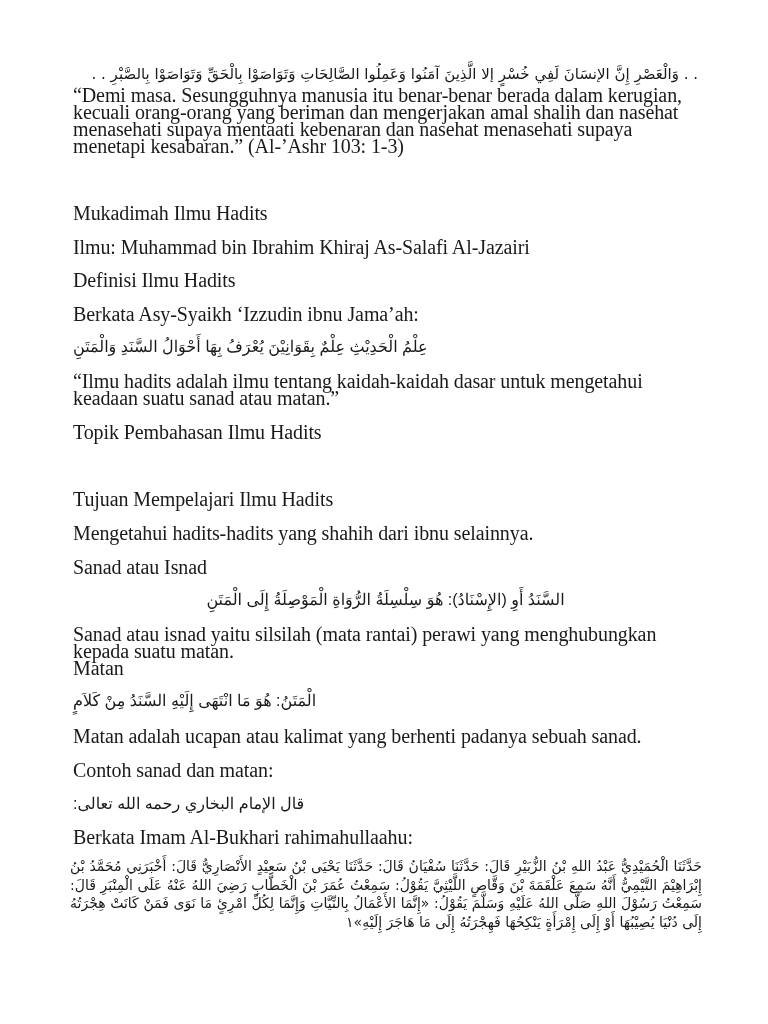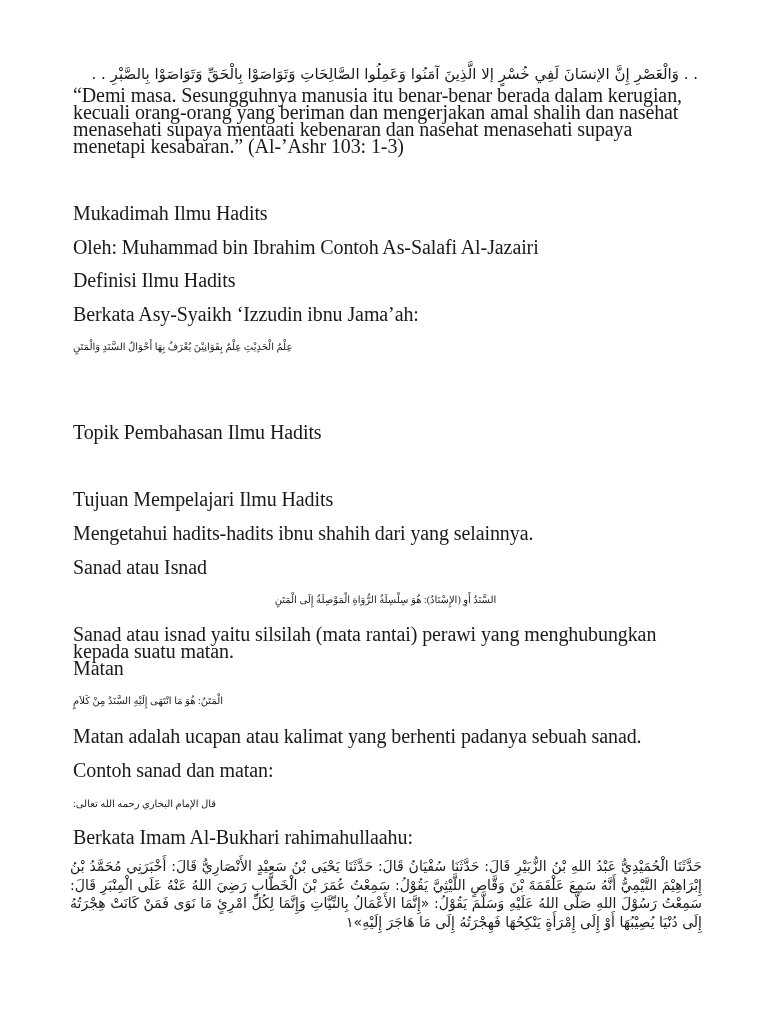--- a/index.html
+++ b/index.html
@@ -41,24 +41,24 @@
       letter-spacing: 0;
     }
     .arabic-left-wrap {
       position: absolute;
       left: 73px;
       width: 625px;
       display: flex;
       justify-content: flex-start;
     }
     .arabic-inline {
-      font-family: Liberation Serif, serif;
+      font-family: Liberation Sans, sans-serif;
       direction: rtl;
       unicode-bidi: embed;
-      font-size: 10px;
+      font-size: 16px;
       line-height: 20px;
       white-space: nowrap;
     }
     .hadith {
       position: absolute;
       left: 70px;
       width: 632px;
       font-family: "DejaVu Sans", sans-serif;
       direction: rtl;
       text-align: justify;
@@ -69,32 +69,33 @@
   </style>
 </head>
 <body>
 
 <div class="page">
 
   <div class="block arabic" style="top:64px;">. . وَالْعَصْرِ إِنَّ الإنسَانَ لَفِي خُسْرٍ إلا الَّذِينَ آمَنُوا وَعَمِلُوا الصَّالِحَاتِ وَتَوَاصَوْا بِالْحَقِّ وَتَوَاصَوْا بِالصَّبْرِ . .</div>
   <div class="block" style="top:87px;">“Demi masa. Sesungguhnya manusia itu benar-benar berada dalam kerugian, kecuali orang-orang yang beriman dan mengerjakan amal shalih dan nasehat menasehati supaya mentaati kebenaran dan nasehat menasehati supaya menetapi kesabaran.” (Al-’Ashr 103: 1-3)</div>
 
   <div class="block" style="top:205px;">Mukadimah Ilmu Hadits</div>
-  <div class="block" style="top:239px;">Oleh: Muhammad bin Ibrahim Contoh As-Salafi Al-Jazairi</div>
+  <div class="block" style="top:239px;">Ilmu: Muhammad bin Ibrahim Khiraj As-Salafi Al-Jazairi</div>
 
   <div class="block" style="top:272px;">Definisi Ilmu Hadits</div>
   <div class="block" style="top:306px;">Berkata Asy-Syaikh ‘Izzudin ibnu Jama’ah:</div>
   <div class="arabic-left-wrap" style="top:337px;">
     <span class="arabic-inline">عِلْمُ الْحَدِيْثِ عِلْمٌ بِقَوَانِيْنَ يُعْرَفُ بِهَا أَحْوَالُ السَّنَدِ وَالْمَتَنِ</span>
   </div>
+  <div class="block" style="top:373px;">“Ilmu hadits adalah ilmu tentang kaidah-kaidah dasar untuk mengetahui keadaan suatu sanad atau matan.”</div>
 
   <div class="block" style="top:424px;">Topik Pembahasan Ilmu Hadits</div>
 
   <div class="block" style="top:491px;">Tujuan Mempelajari Ilmu Hadits</div>
-  <div class="block" style="top:525px;">Mengetahui hadits-hadits ibnu shahih dari yang selainnya.</div>
+  <div class="block" style="top:525px;">Mengetahui hadits-hadits yang shahih dari ibnu selainnya.</div>
 
   <div class="block" style="top:559px;">Sanad atau Isnad</div>
   <div class="arabic-left-wrap" style="top:590px;justify-content:center;">
     <span class="arabic-inline">السَّنَدُ أَوِ (الإِسْنَادُ): هُوَ سِلْسِلَةُ الرُّوَاةِ الْمَوْصِلَةُ إِلَى الْمَتَنِ</span>
   </div>
   <div class="block" style="top:626px;">Sanad atau isnad yaitu silsilah (mata rantai) perawi yang menghubungkan kepada suatu matan.</div>
 
   <div class="block" style="top:660px;">Matan</div>
   <div class="arabic-left-wrap" style="top:691px;">
     <span class="arabic-inline">الْمَتَنُ: هُوَ مَا انْتَهَى إِلَيْهِ السَّنَدُ مِنْ كَلاَمٍ</span>

